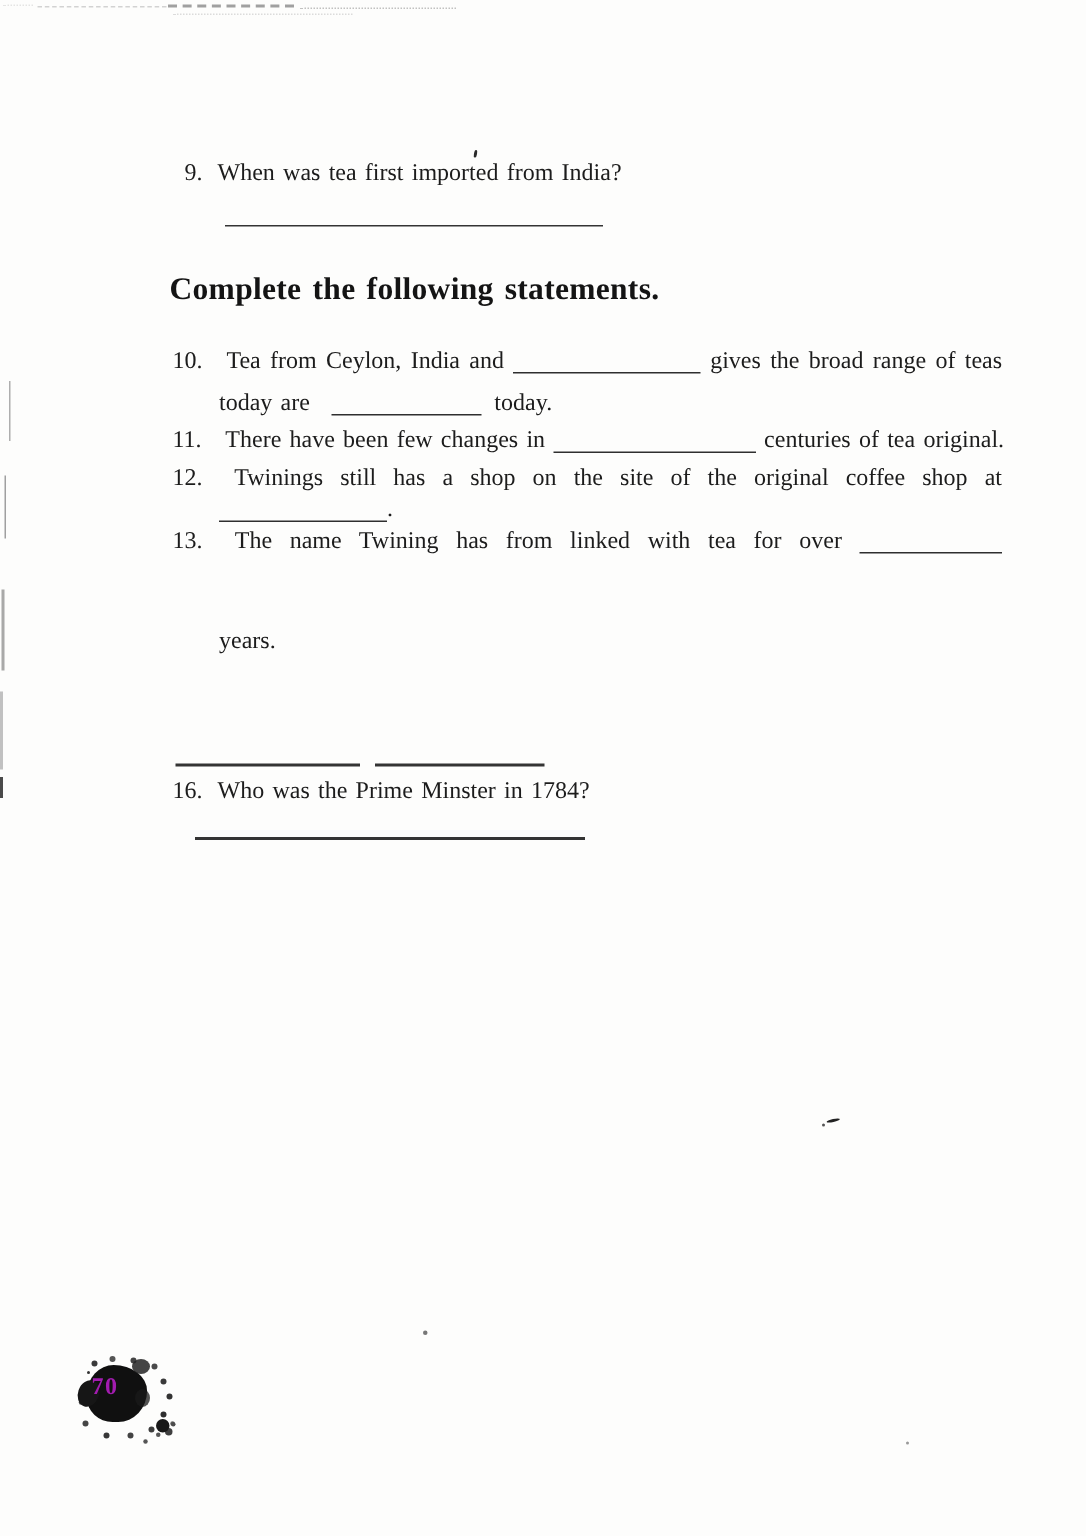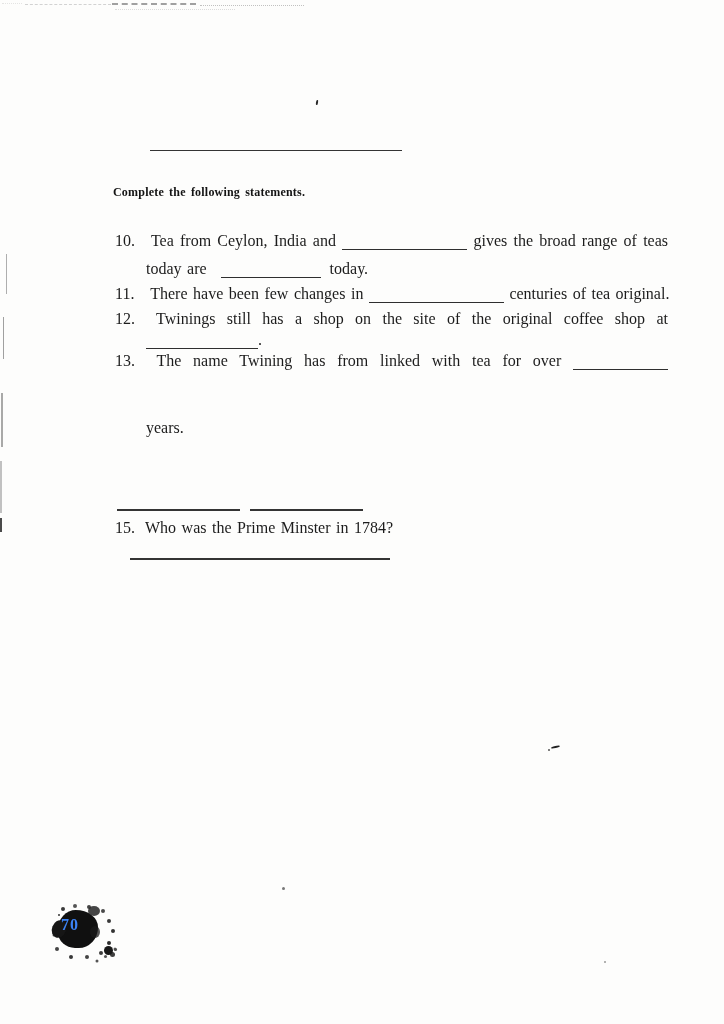--- a/index.html
+++ b/index.html
@@ -15,21 +15,21 @@
   .row {
     position:absolute; font-size:16px; line-height:20px;
     white-space:nowrap; word-spacing:1.5px;
   }
   .just {
     left:115px; width:553px;
     text-align:justify; text-align-last:justify;
   }
   .num { display:inline-block; width:30px; box-sizing:border-box; }
   .num.single { padding-left:8px; }
-  .heading { font-weight:700; font-size:12px; word-spacing:2px; letter-spacing:.2px; color:#141414; }
+  .heading { font-weight:700; font-size:21px; word-spacing:2px; letter-spacing:.2px; color:#141414; }
 
   
   .blank {
     display:inline-block; height:6px; vertical-align:-4px;
     border-bottom:1px solid #2f2f2f;
   }
   
   .ablank {
     position:absolute; height:7px;
     border-bottom:2px solid #343434;
@@ -78,40 +78,43 @@
       38px 46px 0 .5px #555, 56px 34px 0 .5px #666;
   }
   .blot-satellite {
     position:absolute; left:54px; top:42px; width:9px; height:9px;
     background:#181818; border-radius:50%;
     box-shadow: 4px 4px 0 -2px #3f3f3f, -3px 6px 0 -3px #555, 7px -1px 0 -3px #4c4c4c;
   }
   .page-num {
     position:absolute; left:11px; top:12px; z-index:3;
     font-family:"Liberation Serif", serif; font-weight:700; font-size:16px;
-    color:#3b82f6; letter-spacing:1px;
+    color:#a21caf; letter-spacing:1px;
   }
 </style>
 </head>
 <body>
 
 <div class="page">
 
   <div class="art t-dot5"></div>
   <div class="art t-dash1"></div>
   <div class="art t-dash2"></div>
   <div class="art t-dot3"></div>
   <div class="art t-dot4"></div>
 
   <div class="art v-a"></div>
   <div class="art v-b"></div>
   <div class="art v-c"></div>
   <div class="art v-d"></div>
   <div class="art v-e"></div>
 
+  <div class="row" style="left:115px; top:106px;">
+    <span class="num single">9.</span><span>When was tea first imported from India?</span>
+  </div>
   <div class="art speck stray-apostrophe"></div>
   <div class="ablank thin" style="left:150px; top:143px; width:252px;"></div>
 
   <div class="row heading" style="left:113px; top:182px;">Complete the following statements.</div>
 
   <div class="row just" style="top:231px;">
     <span class="num">10.</span>
     <span>Tea from Ceylon, India and</span>
     <span class="blank" style="width:125px;"></span>
     <span>gives the broad range of teas</span>
@@ -140,21 +143,21 @@
     <span>The name Twining has from linked with tea for over</span>
     <span class="blank" style="width:95px;"></span>
   </div>
   <div class="row" style="left:146px; top:378px;margin-top:40px;">years.</div>
 
 
   <div class="ablank" style="left:117px; top:502px; width:123px;"></div>
   <div class="ablank" style="left:250px; top:502px; width:113px;"></div>
 
   <div class="row" style="left:115px; top:518px;">
-    <span class="num">15.</span><span>Who was the Prime Minster in 1784?</span>
+    <span class="num">16.</span><span>Who was the Prime Minster in 1784?</span>
   </div>
   <div class="ablank thin" style="left:130px; top:551px; width:260px; border-bottom-width:2px;"></div>
 
   <div class="art speck tick-mark"></div>
   <div class="art speck tick-dot"></div>
   <div class="art speck speck-a"></div>
   <div class="art speck speck-b"></div>
 
   <div class="blot-wrap">
     <div class="blot-speckles"></div>

